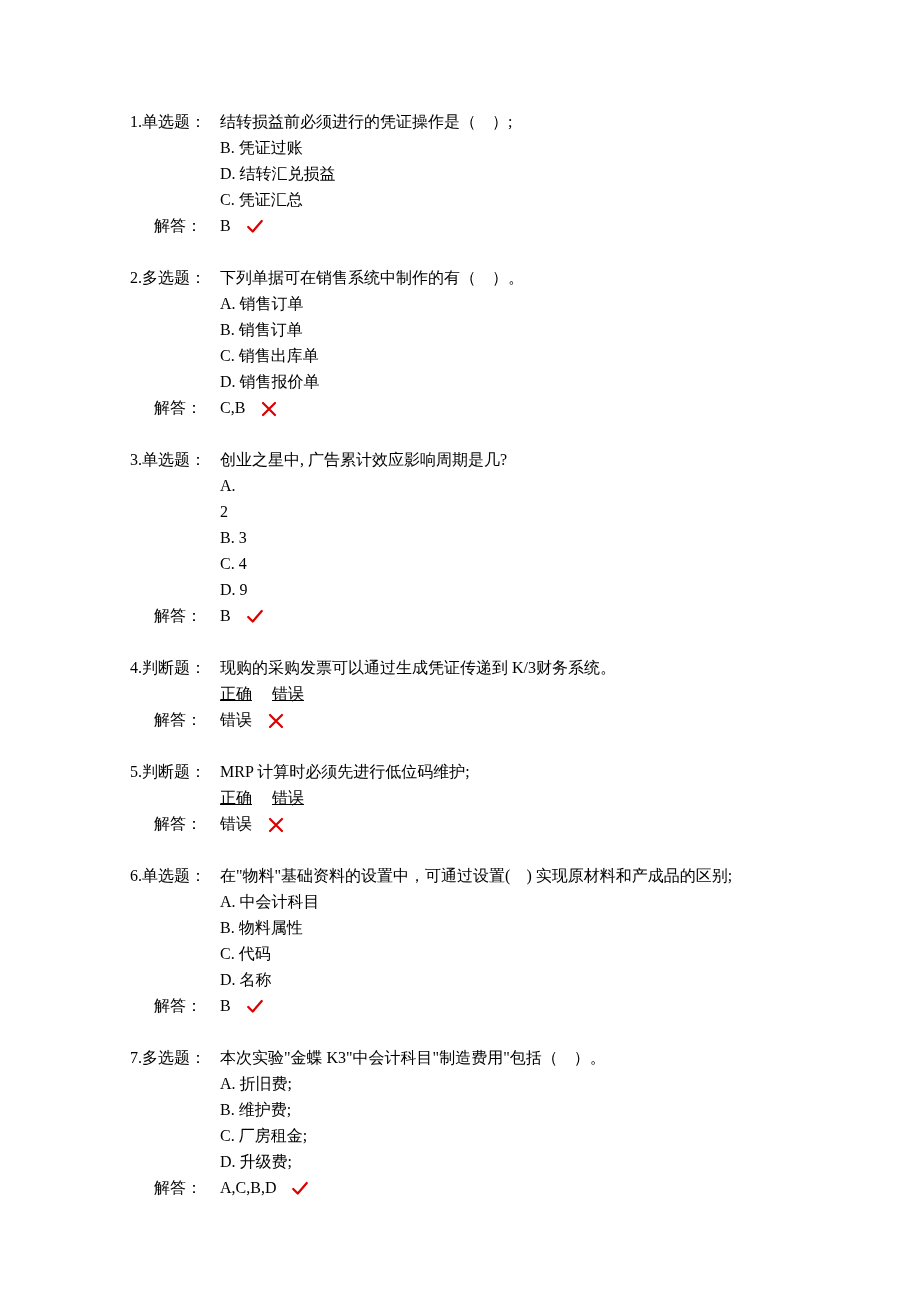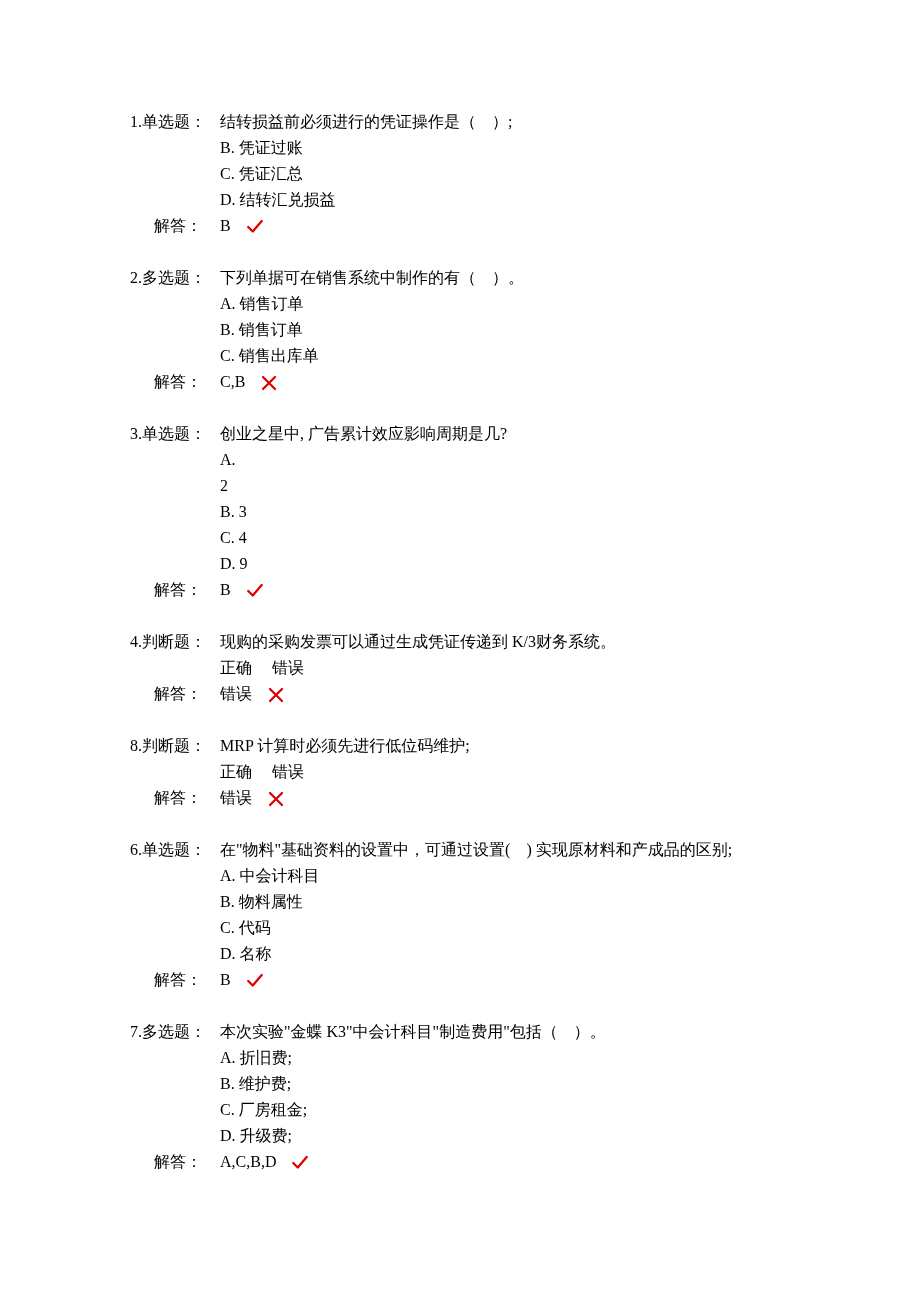--- a/index.html
+++ b/index.html
@@ -56,53 +56,55 @@
       display: inline-block;
       width: 20px;
       height: 18px;
       vertical-align: middle;
     }
     .tf-options {
       margin-left: 90px;
     }
     .tf-label {
       margin-right: 20px;
+      text-decoration: underline;
     }
   </style>
 </head>
 <body>
 
 <div id="container">
     <div class="question-block">
       <div class="question-header">
         <div class="question-num">1.单选题：</div>
         <div class="question-text">结转损益前必须进行的凭证操作是（　）;</div>
       </div>
       <div class="options">
         <div class="option-line">B. 凭证过账</div>
+        <div class="option-line">D. 结转汇兑损益</div>
         <div class="option-line">C. 凭证汇总</div>
-        <div class="option-line">D. 结转汇兑损益</div>
       </div>
       <div class="answer-row">
         <div class="answer-label">解答：</div>
         <div class="answer-value">B</div>
         <span><svg class="check-icon" viewBox="0 0 24 24">
             <path d="M3 12 L9 18 L21 4" stroke="#d00" stroke-width="3" fill="none" stroke-linecap="round" stroke-linejoin="round"></path>
           </svg></span>
       </div>
     </div>
     <div class="question-block">
       <div class="question-header">
         <div class="question-num">2.多选题：</div>
         <div class="question-text">下列单据可在销售系统中制作的有（　）。</div>
       </div>
       <div class="options">
         <div class="option-line">A. 销售订单</div>
         <div class="option-line">B. 销售订单</div>
         <div class="option-line">C. 销售出库单</div>
+        <div class="option-line">D. 销售报价单</div>
       </div>
       <div class="answer-row">
         <div class="answer-label">解答：</div>
         <div class="answer-value">C,B</div>
         <span><svg class="check-icon" viewBox="0 0 24 24">
             <path d="M4 4 L20 20 M20 4 L4 20" stroke="#d00" stroke-width="3" fill="none" stroke-linecap="round"></path>
           </svg></span>
       </div>
     </div>
     <div class="question-block">
@@ -134,21 +136,21 @@
       <div class="answer-row">
         <div class="answer-label">解答：</div>
         <div class="answer-value">错误</div>
         <span><svg class="check-icon" viewBox="0 0 24 24">
             <path d="M4 4 L20 20 M20 4 L4 20" stroke="#d00" stroke-width="3" fill="none" stroke-linecap="round"></path>
           </svg></span>
       </div>
     </div>
     <div class="question-block">
       <div class="question-header">
-        <div class="question-num">8.判断题：</div>
+        <div class="question-num">5.判断题：</div>
         <div class="question-text">MRP 计算时必须先进行低位码维护;</div>
       </div>
       <div class="tf-options"><span class="tf-label">正确</span><span class="tf-label">错误</span></div>
       <div class="answer-row">
         <div class="answer-label">解答：</div>
         <div class="answer-value">错误</div>
         <span><svg class="check-icon" viewBox="0 0 24 24">
             <path d="M4 4 L20 20 M20 4 L4 20" stroke="#d00" stroke-width="3" fill="none" stroke-linecap="round"></path>
           </svg></span>
       </div>

